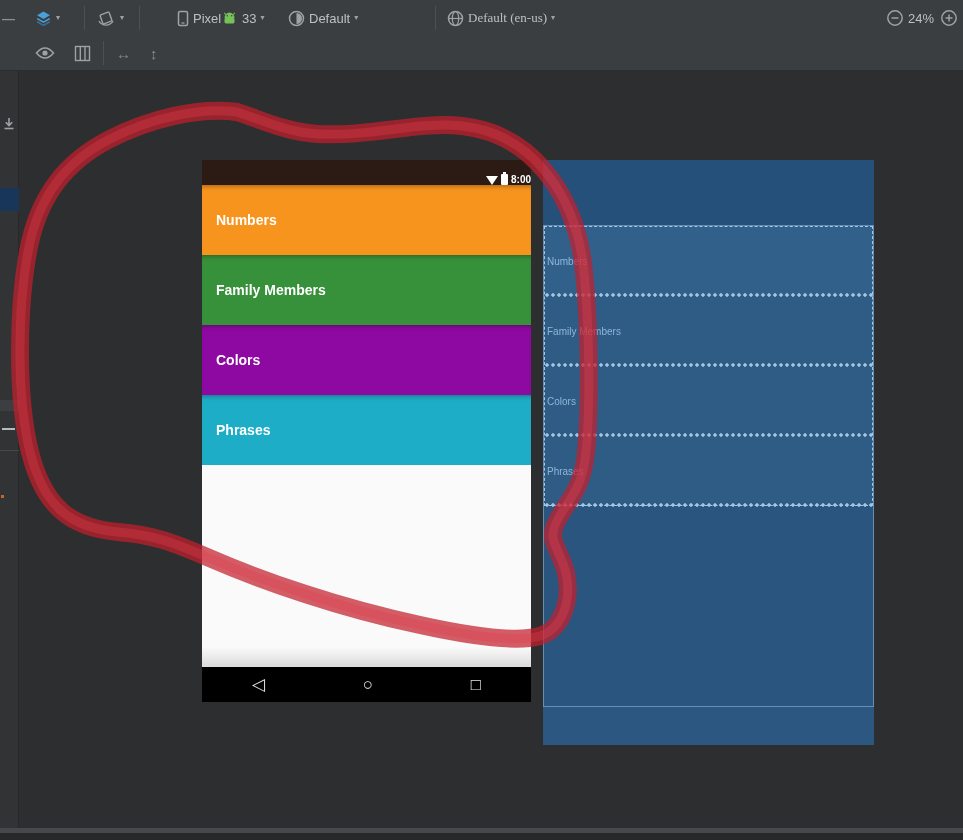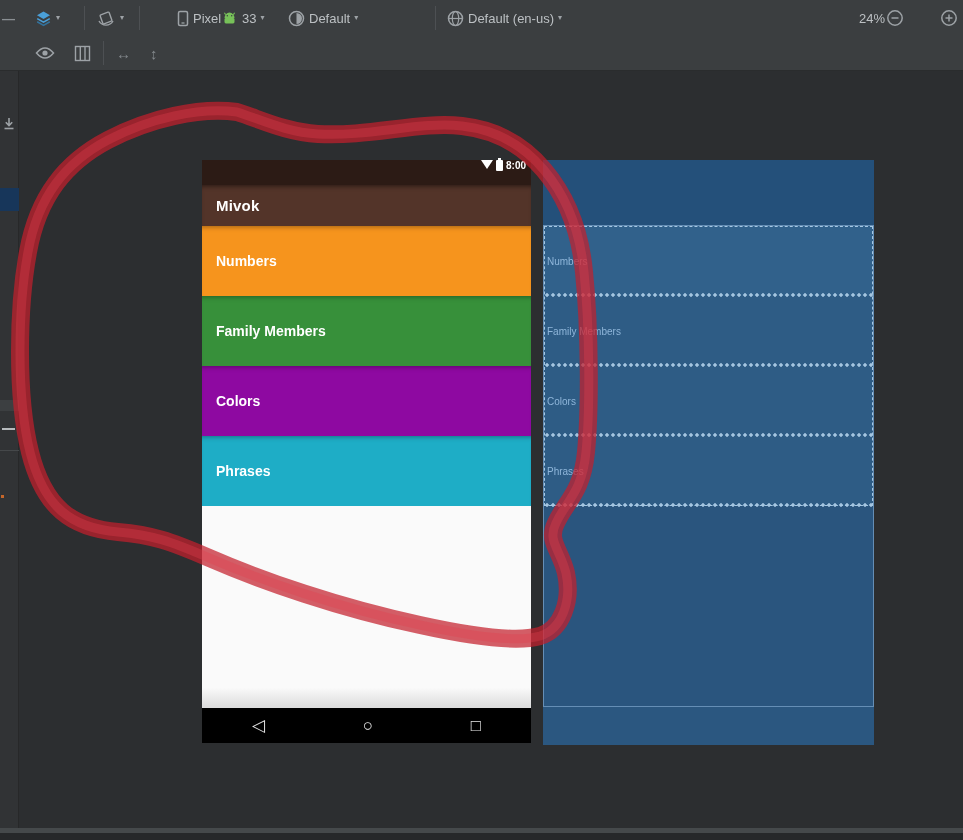--- a/index.html
+++ b/index.html
@@ -26,22 +26,22 @@
   .sb-dash { position:absolute; left:2px; top:357px; width:13px; height:2px; background:#b6babd; }
   .sb-line { position:absolute; left:0; top:379px; width:19px; height:1px; background:#45484a; }
   .sb-dot { position:absolute; left:1px; top:424px; width:3px; height:3px; background:#c4662a; }
 
   
   .hscroll { position:absolute; left:0; top:828px; width:963px; height:5px; background:#45494b; }
   .bottombar { position:absolute; left:0; top:833px; width:963px; height:7px; background:#26282a; }
 
   
   .phone { position:absolute; left:202px; top:160px; width:329px; height:583px; }
-  .statusbar { height:25px; display:flex; align-items:flex-start; justify-content:flex-end;
-               gap:3px; padding-right:5px; }
+  .statusbar { height:25px; display:flex; align-items:flex-end; justify-content:flex-end;
+               gap:3px; }
   .wifi { width:0; height:0; border-left:6px solid transparent; border-right:6px solid transparent;
           border-top:9px solid #fff; }
   .batt { width:7px; height:11px; background:#fff; border-radius:1px; position:relative; }
   .batt-nub { position:absolute; left:2px; top:-2px; width:3px; height:2px; background:#fff; }
   .stime { color:#fff; font-size:10px; font-weight:bold; }
   .appbar { height:41px; display:flex; align-items:center; padding-left:14px;
             box-shadow: inset 0 4px 5px -3px rgba(0,0,0,.55); }
   .appbar span { color:#fff; font-size:15px; font-weight:bold; letter-spacing:.2px; }
   .d-row { height:70px; display:flex; align-items:center; padding-left:14px;
            box-shadow: inset 0 5px 5px -4px rgba(0,0,0,.35); }
@@ -129,39 +129,39 @@
         <svg width="17" height="17" viewBox="0 0 17 17">
           <circle cx="8.5" cy="8.5" r="7" fill="none" stroke="#9da2a6" stroke-width="1.5"></circle>
           <path d="M8.5 3 A5.5 5.5 0 0 1 8.5 14 Z" fill="#9da2a6"></path>
         </svg></span>
       <span>Default</span>
       <span class="caret">▾</span>
     </div>
 
     <div class="tb-div" style="left:435px;"></div>
 
-    <div class="tb-item" style="left:447px;">
+    <div class="tb-item" style="left:447px;font-family:Liberation Serif, serif;">
       <span class="ico">
         <svg width="17" height="17" viewBox="0 0 17 17">
           <circle cx="8.5" cy="8.5" r="7" fill="none" stroke="#9da2a6" stroke-width="1.5"></circle>
           <ellipse cx="8.5" cy="8.5" rx="3.2" ry="7" fill="none" stroke="#9da2a6" stroke-width="1.2"></ellipse>
           <line x1="1.5" y1="8.5" x2="15.5" y2="8.5" stroke="#9da2a6" stroke-width="1.2"></line>
         </svg></span>
       <span>Default (en-us)</span>
       <span class="caret">▾</span>
     </div>
 
     <div class="tb-item" style="left:886px;">
       <span class="ico">
         <svg width="18" height="18" viewBox="0 0 18 18">
           <circle cx="9" cy="9" r="7.2" fill="none" stroke="#9da2a6" stroke-width="1.5"></circle>
           <line x1="5.5" y1="9" x2="12.5" y2="9" stroke="#9da2a6" stroke-width="1.5"></line>
         </svg></span>
     </div>
-    <div class="tb-item" style="left:859px;text-align:center;">
+    <div class="tb-item" style="left:908px;text-align:center;">
       <span>24%</span>
     </div>
     <div class="tb-item" style="left:940px;">
       <span class="ico">
         <svg width="18" height="18" viewBox="0 0 18 18">
           <circle cx="9" cy="9" r="7.2" fill="none" stroke="#9da2a6" stroke-width="1.5"></circle>
           <line x1="5.5" y1="9" x2="12.5" y2="9" stroke="#9da2a6" stroke-width="1.5"></line>
           <line x1="9" y1="5.5" x2="9" y2="12.5" stroke="#9da2a6" stroke-width="1.5"></line>
         </svg></span>
     </div>
@@ -207,23 +207,20 @@
     <div class="sb-dot"></div>
   </div>
 
   <div class="phone">
     <div class="statusbar" style="background-color: rgb(44, 27, 21);">
       <span class="wifi"></span>
       <span class="batt">
           <span class="batt-nub"></span>
         </span>
       <span class="stime">8:00</span>
-    </div>
-    <div class="appbar" style="background-color: rgb(83, 52, 41);">
-      <span>Mivok</span>
     </div>
     <div class="d-row" style="background-color: rgb(246, 148, 29);">
       <span>Numbers</span>
     </div>
     <div class="d-row" style="background-color: rgb(55, 144, 58);">
       <span>Family Members</span>
     </div>
     <div class="d-row" style="background-color: rgb(142, 9, 161);">
       <span>Colors</span>
     </div>

